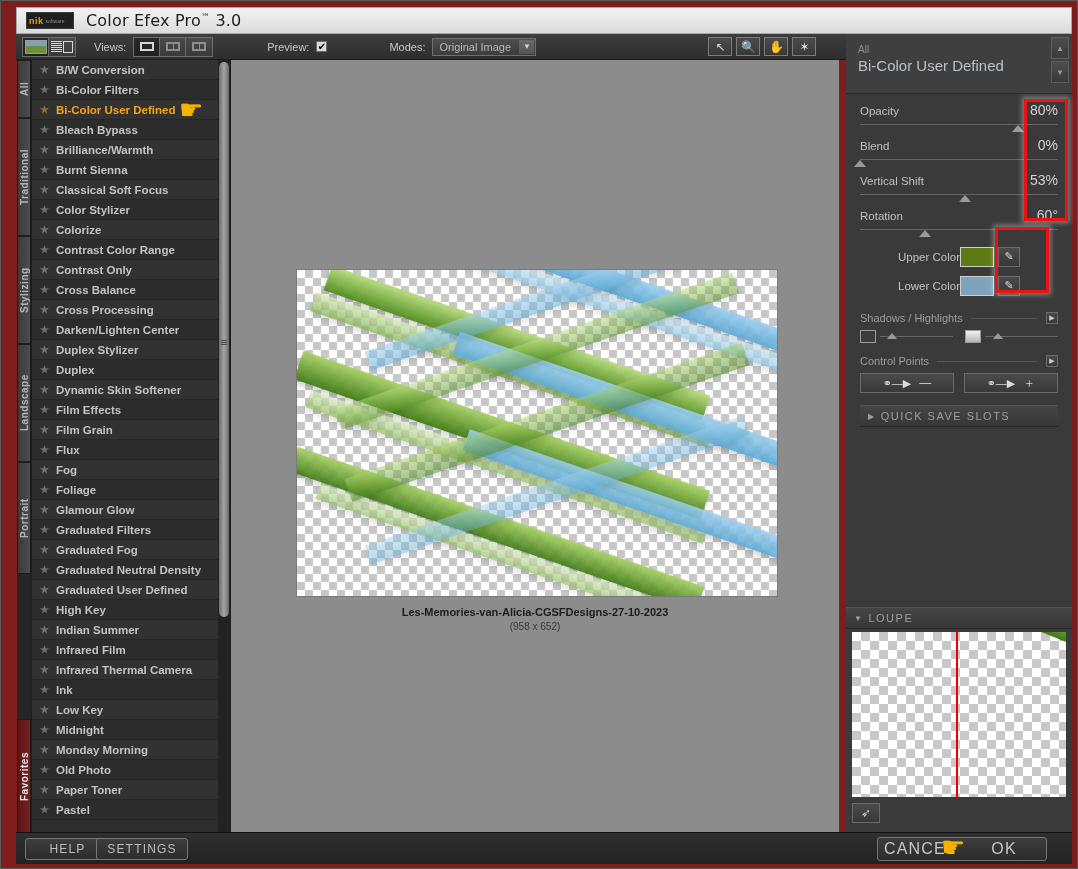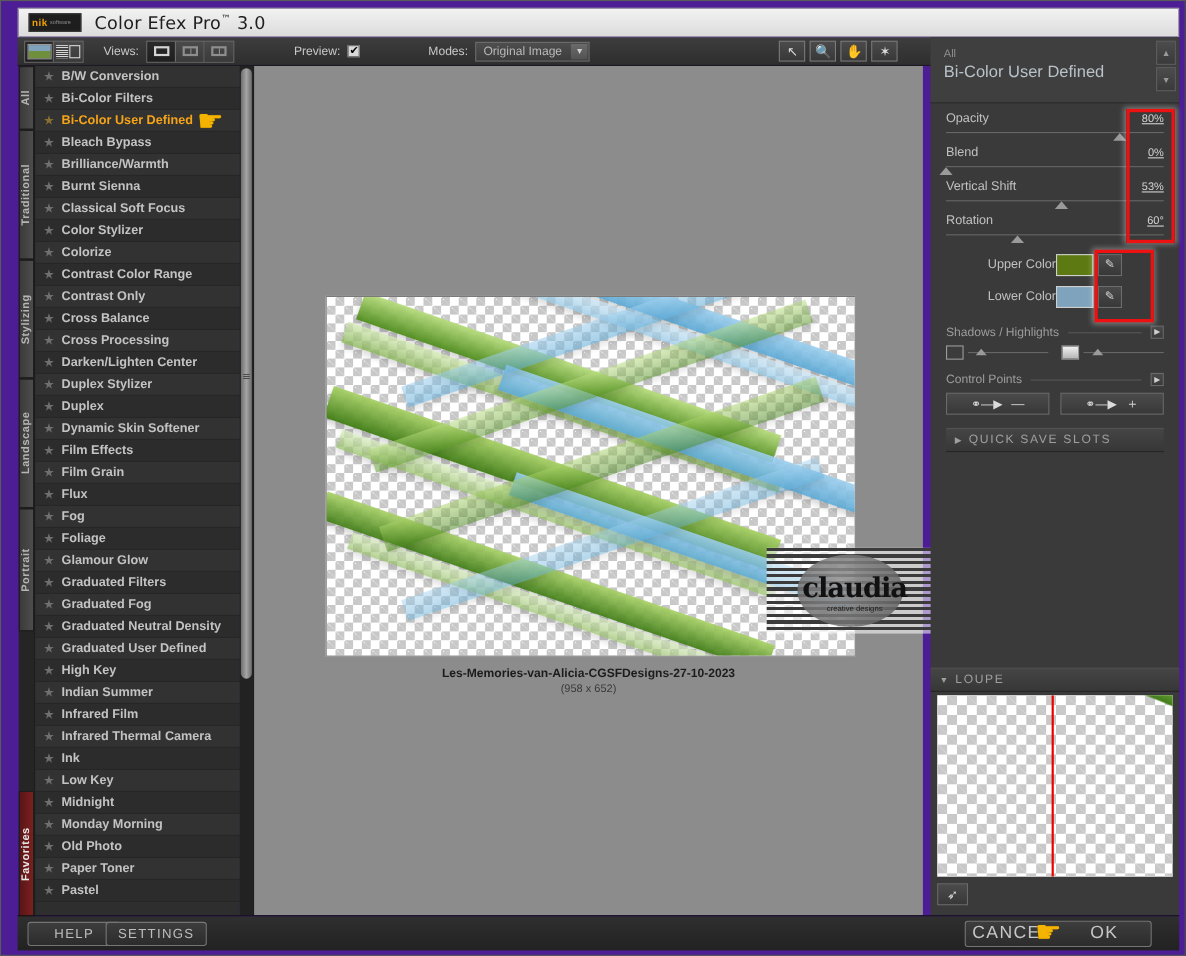--- a/index.html
+++ b/index.html
@@ -5,21 +5,21 @@
   * { box-sizing: border-box; margin: 0; padding: 0; }
   html, body {
     width: 1078px; height: 869px;
     background: #1a1a1a;
     font-family: "Liberation Sans", sans-serif;
     overflow: hidden;
   }
   #app {
     position: relative;
     width: 1078px; height: 869px;
-    background: #4c1d95;
+    background: #7f1d1d;
     border: 1px solid #5a5a5a;
   }
 
   
   #titlebar {
     position: absolute; left: 15px; top: 6px; width: 1056px; height: 27px;
     background: linear-gradient(#f2f2f2, #dcdcdc);
     border: 1px solid #a8a8a8;
     display: flex; align-items: center;
   }
@@ -199,21 +199,21 @@
   }
   #rp-spinner div {
     flex:1; background:linear-gradient(#4c4c4c,#3a3a3a); border:1px solid #5d5d5d;
     color:#9a9a9a; font-size:8px; display:flex; align-items:center; justify-content:center;
   }
   #rp-body { padding: 8px 14px 0 14px; position: relative; }
 
   .slider-row { margin-bottom: 3px; }
   .slider-head { display:flex; justify-content:space-between; align-items:baseline; }
   .slider-name { color:#c0c0c0; font-size:11.5px; }
-  .slider-val { color:#d2d2d2; font-size:10px;text-decoration:underline; }
+  .slider-val { color:#d2d2d2; font-size:14px; }
   .slider-track {
     height:1px; background:#666; margin-top:6px; position:relative;
   }
   .slider-handle {
     position:absolute; top:1px; width:0;height:0;
     border-left:6px solid transparent; border-right:6px solid transparent;
     border-bottom:7px solid #9a9a9a; margin-left:-6px;
   }
   .slider-row .spacer { height:9px; }
 
@@ -590,25 +590,20 @@
         <div class="ribbon" style="top: 150px; left: -10px; width: 430px; height: 30px; transform: rotate(19deg); background: linear-gradient(rgb(169, 210, 103), rgb(63, 124, 20)); opacity: 0.95; box-shadow: rgba(0, 0, 0, 0.18) 0px 4px 6px;"></div>
         <div class="ribbon" style="top: 188px; left: 0px; width: 420px; height: 18px; transform: rotate(19deg); background: linear-gradient(rgb(220, 239, 195), rgb(140, 184, 90)); opacity: 0.7; box-shadow: rgba(0, 0, 0, 0.18) 0px 4px 6px;"></div>
         <div class="ribbon" style="top: 214px; left: 160px; width: 340px; height: 22px; transform: rotate(19deg); background: linear-gradient(rgb(158, 208, 239), rgb(91, 168, 212)); opacity: 0.88; box-shadow: rgba(0, 0, 0, 0.18) 0px 4px 6px;"></div>
         <div class="ribbon" style="top: 246px; left: -15px; width: 430px; height: 26px; transform: rotate(19deg); background: linear-gradient(rgb(169, 210, 103), rgb(63, 124, 20)); opacity: 0.92; box-shadow: rgba(0, 0, 0, 0.18) 0px 4px 6px;"></div>
         <div class="ribbon" style="top: 280px; left: 10px; width: 410px; height: 16px; transform: rotate(19deg); background: linear-gradient(rgb(220, 239, 195), rgb(140, 184, 90)); opacity: 0.65; box-shadow: rgba(0, 0, 0, 0.18) 0px 4px 6px;"></div>
         <div class="ribbon" style="top: 16px; left: 60px; width: 400px; height: 20px; transform: rotate(-19deg); background: linear-gradient(rgb(158, 208, 239), rgb(91, 168, 212)); opacity: 0.55; box-shadow: rgba(0, 0, 0, 0.18) 0px 4px 6px;"></div>
         <div class="ribbon" style="top: 70px; left: 30px; width: 420px; height: 22px; transform: rotate(-19deg); background: linear-gradient(rgb(184, 221, 126), rgb(78, 140, 28)); opacity: 0.5; box-shadow: rgba(0, 0, 0, 0.18) 0px 4px 6px;"></div>
         <div class="ribbon" style="top: 140px; left: 40px; width: 420px; height: 24px; transform: rotate(-19deg); background: linear-gradient(rgb(169, 210, 103), rgb(63, 124, 20)); opacity: 0.5; box-shadow: rgba(0, 0, 0, 0.18) 0px 4px 6px;"></div>
         <div class="ribbon" style="top: 210px; left: 60px; width: 400px; height: 20px; transform: rotate(-19deg); background: linear-gradient(rgb(158, 208, 239), rgb(91, 168, 212)); opacity: 0.45; box-shadow: rgba(0, 0, 0, 0.18) 0px 4px 6px;"></div>
       </div>
-    <div id="watermark">
-      <div class="globe"></div>
-      <div class="wtext">claudia</div>
-      <div class="wsub">creative designs</div>
-    </div>
     <div id="caption">Les-Memories-van-Alicia-CGSFDesigns-27-10-2023</div>
     <div id="dims">(958 x 652)</div>
   </div>
 
   <div id="right-panel">
     <div id="rp-header">
       <div id="rp-cat">All</div>
       <div id="rp-title">Bi-Color User Defined</div>
       <div id="rp-spinner">
         <div>▲</div>

